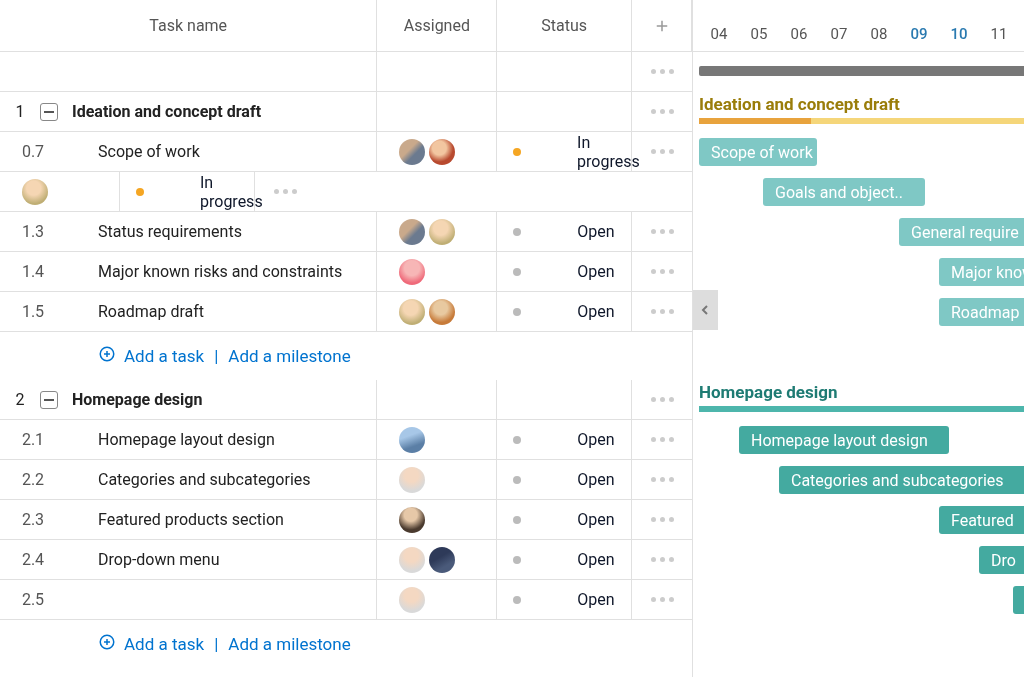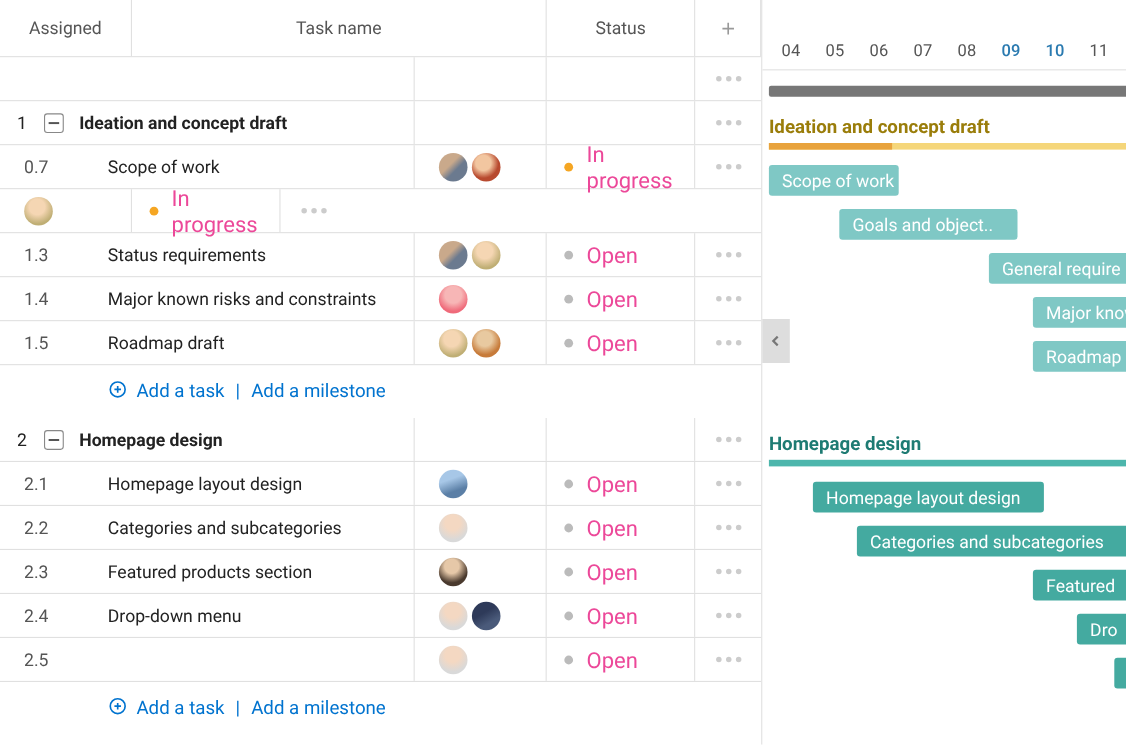--- a/index.html
+++ b/index.html
@@ -33,36 +33,36 @@
   .subnum   { width:66px; text-align:center; font-size:16px; color:#555; }
   .collapse { width:18px; height:18px; border:1px solid #888; border-radius:3px; display:flex; align-items:center; justify-content:center; margin-right:14px; }
   .collapse svg { width:10px; height:2px; fill:#555; }
   .taskname { padding-left: 0; }
   .task-row .taskname { padding-left: 32px; }
 
   .avatar { width:26px; height:26px; border-radius:50%; flex:0 0 26px; }
   .status-dot { width:8px; height:8px; border-radius:50%; flex: 0 0 8px; }
   .dot-orange { background:#f5a623; }
   .dot-gray   { background:#bbb; }
-  .status-text { font-size:20px; color:#ec4899; }
+  .status-text { font-size:16px; color:#0f172a;margin-left:44px; }
 
   .more-dots { display:flex; gap:4px; }
   .more-dots span { width:5px; height:5px; background:#ccc; border-radius:50%; display:block; }
 
   .add-row { display:flex; height:48px; align-items:center; padding-left:98px; font-size:17px; }
   .add-link { color:#0073cf; display:flex; align-items:center; gap:8px; cursor:pointer; }
   .add-plus svg { width:18px; height:18px; stroke:#0073cf; }
   .sep { color:#0073cf; padding:0 10px; }
 
   
   .right { flex:1; position:relative; overflow:hidden; }
   .collapse-handle { position:absolute; left:-1px; top:290px; width:26px; height:40px; background:#ddd; display:flex; align-items:center; justify-content:center; z-index:5; }
   .collapse-handle svg { width:10px; height:10px; stroke:#777; fill:none; stroke-width:2; }
 
-  .timeline-head { height:64px; border-bottom:1px solid #e0e0e0; display:flex; align-items:flex-end; padding-left:6px; }
+  .timeline-head { height:52px; border-bottom:1px solid #e0e0e0; display:flex; align-items:flex-end; padding-left:6px; }
   .day { width:40px; text-align:center; font-size:15px; color:#555; padding-bottom:8px; }
   .day.today, .day.hl { color:#2a7ab0; font-weight:500; }
 
   .gantt-body { position:relative; }
   .gantt-row { height:40px; position:relative; }
   .gantt-row.spacer { height:48px; }
 
   .summary-bar { position:absolute; left:6px; top:14px; right:0; height:10px; background:#777; border-radius:2px 0 0 2px; }
 
   .group-title { position:absolute; left:6px; top:2px; font-size:17px; font-weight:700; }
@@ -79,22 +79,22 @@
   .bar.cutoff { border-top-right-radius:0; border-bottom-right-radius:0; }
 
 </style>
 </head>
 <body>
 
 <div class="wrap">
 
   <div class="left">
     <div class="thead">
+      <div class="th col-task">Task name</div>
       <div class="th col-assign">Assigned</div>
-      <div class="th col-task">Task name</div>
       <div class="th col-status">Status</div>
       <div class="th col-add">
         <svg class="plus-icon" viewBox="0 0 24 24" fill="none" stroke-width="2">
             <line x1="12" y1="5" x2="12" y2="19"></line>
             <line x1="5" y1="12" x2="19" y2="12"></line>
           </svg>
       </div>
     </div>
     <div class="rows" id="rows">
         <div class="row row-blank">

